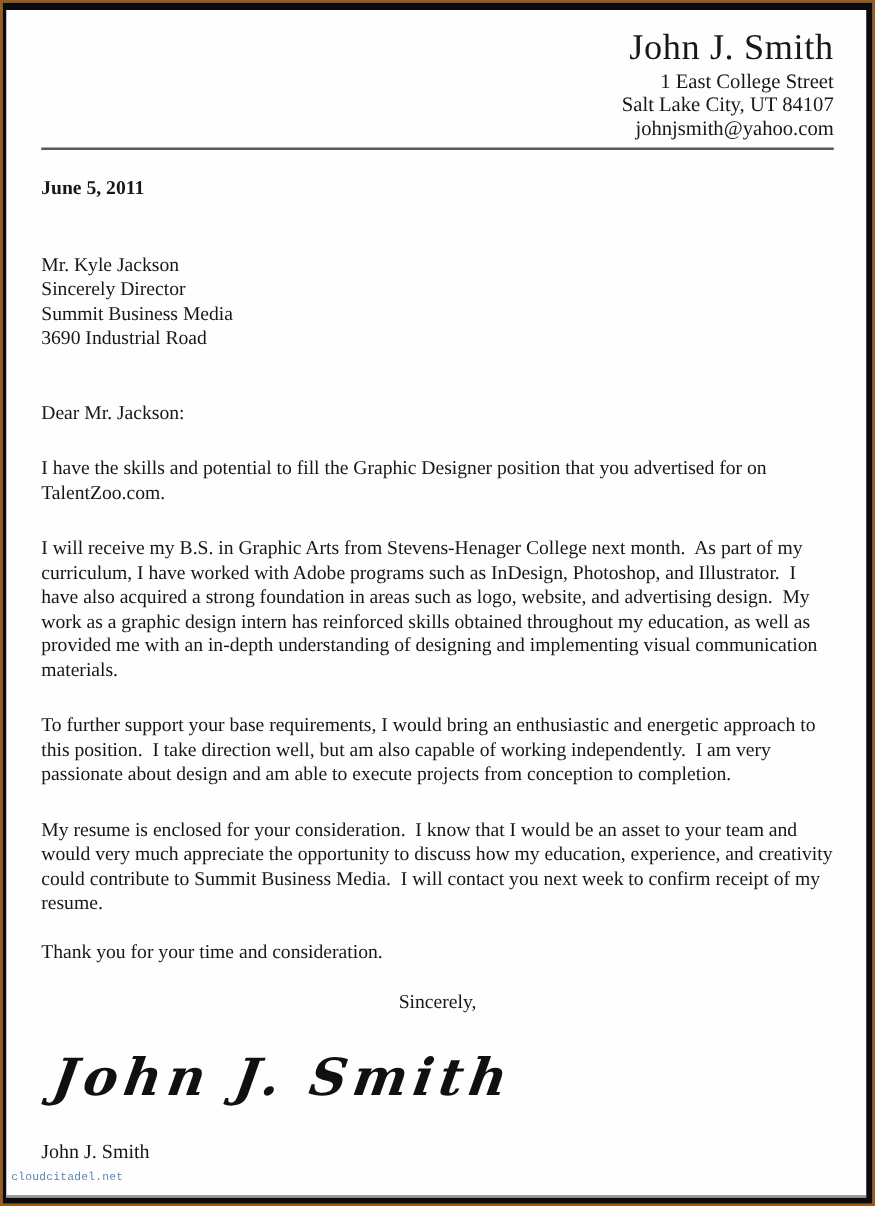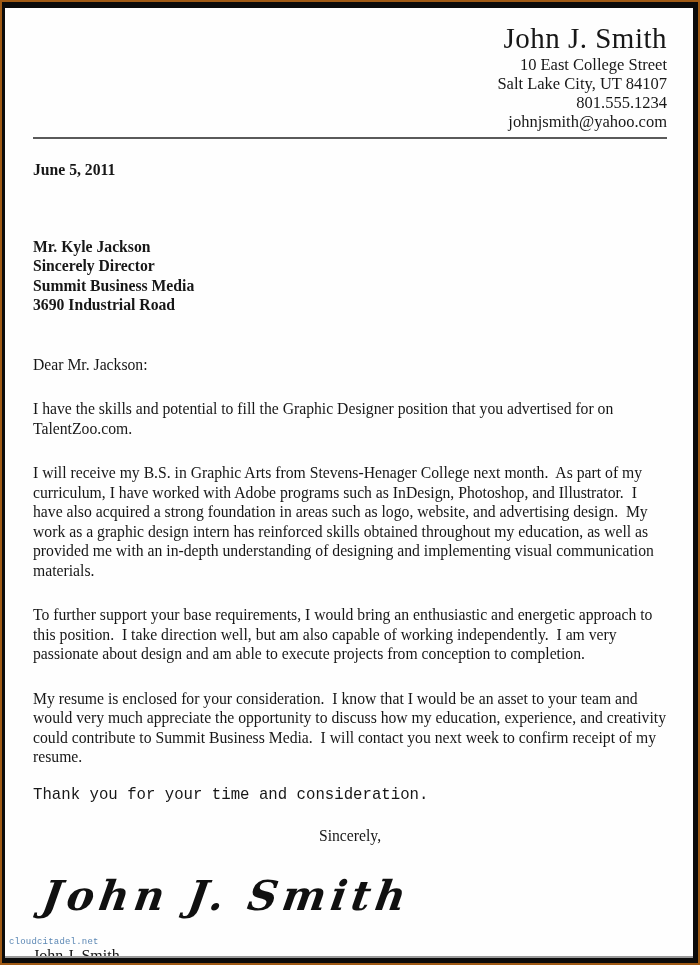--- a/index.html
+++ b/index.html
@@ -45,28 +45,28 @@
     font-size: 16.5px;
     line-height: 19px;
   }
   .header-divider {
     border: none;
     border-top: 2px solid #5a5a5a;
     margin: 6px 0 0 0;
   }
   
   .date-line { margin-top: 21px; font-weight: bold; }
-  .recipient-block { margin-top: 57px; font-weight: bold; }
+  .recipient-block { margin-top: 42px; }
   .recipient-block div { line-height: 19.5px; }
   .salutation { margin-top: 40px; }
   .letter-par {
     margin: 25px 0 0 0;
     white-space: pre-wrap;  
   }
-  .thanks-line { margin-top: 19px; font-family: Liberation Mono, monospace; }
+  .thanks-line { margin-top: 19px; }
   .closing-line { margin-top: 21px; text-align: center; }
   .signature-script {
     margin-top: 26px;
     margin-left: 6px;
     font-family: "DejaVu Serif", serif;
     font-style: italic;
     font-weight: bold;
     font-size: 41px;
     line-height: 48px;
     letter-spacing: 5px;
@@ -97,23 +97,22 @@
   }
 </style>
 </head>
 <body>
 
 <div class="page-frame">
   <div class="letter-page">
 
     <div class="sender-header">
       <div class="sender-name">John J. Smith</div>
-      <div class="sender-line">10 East College Street</div>
+      <div class="sender-line">1 East College Street</div>
       <div class="sender-line">Salt Lake City, UT 84107</div>
-      <div class="sender-line">801.555.1234</div>
       <div class="sender-line">johnjsmith@yahoo.com</div>
     </div>
 
     <hr class="header-divider">
 
     <div class="date-line">June 5, 2011</div>
 
     <div class="recipient-block">
       <div>Mr. Kyle Jackson</div>
       <div>Sincerely Director</div>

